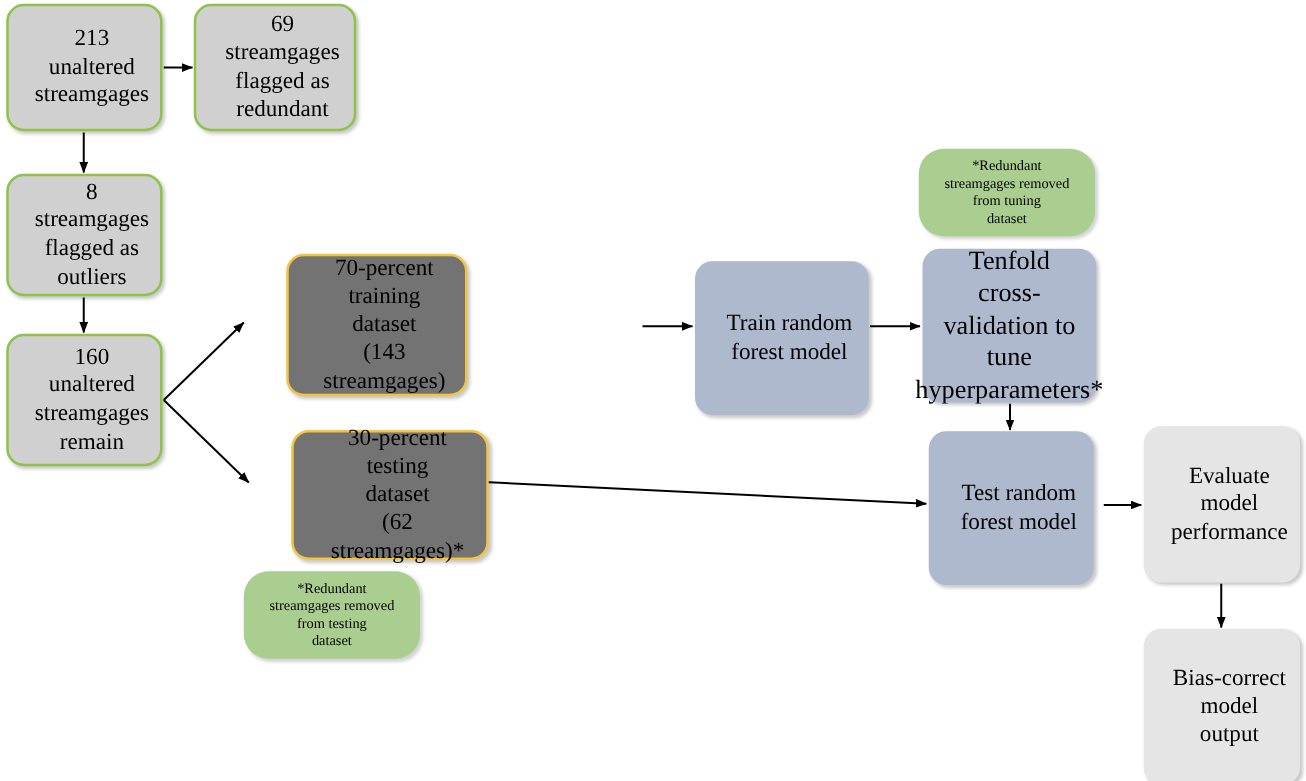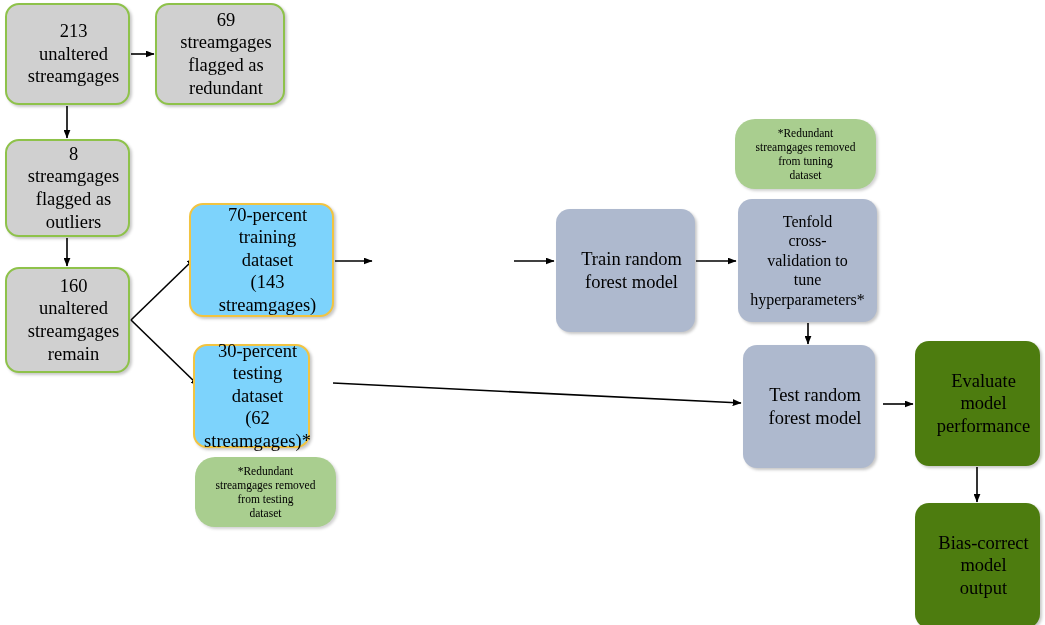--- a/index.html
+++ b/index.html
@@ -28,45 +28,46 @@
     padding: 2px 4px;
   }
   
   .fill-gray {
     background: #d0d0d0;
     border: 2px solid #8ec24a;
     border-radius: 14px;
     box-shadow: 2px 2px 3px rgba(0,0,0,0.22);
   }
   .fill-yellow {
-    background: #7dd3fc;
+    background: #737373;
     border: 2px solid #f2c441;
     border-radius: 14px;
     box-shadow: 2px 2px 3px rgba(0,0,0,0.22);
+    margin-left: 40px;
   }
   .fill-blue {
     background: #aeb9ce;
     border: none;
     border-radius: 14px;
     box-shadow: 2px 2px 3px rgba(0,0,0,0.22);
   }
   .fill-orange {
-    background: #4d7c0f;
+    background: #e5e5e5;
     border: none;
     border-radius: 14px;
     box-shadow: 2px 2px 3px rgba(0,0,0,0.22);
   }
   .fill-green {
     background: #a9ce8f;
     border: none;
     border-radius: 20px;
     box-shadow: 2px 2px 3px rgba(0,0,0,0.18);
   }
   .t-18 { font-size: 18.5px; padding-left: 16px; }
-  .t-17 { font-size: 16px; }
+  .t-17 { font-size: 21px; }
   .t-11 { font-size: 11.5px; }
 
   #edges {
     position: absolute;
     left: 0;
     top: 0;
     width: 1045px;
     height: 625px;
     pointer-events: none;
   }
@@ -123,21 +124,21 @@
   <div class="node fill-gray t-18" style="left:5px;  top:267px; width:125px; height:106px;">160
 unaltered
 streamgages
 remain</div>
 
   <div class="node fill-yellow t-18" style="left:189px; top:203px; width:145px; height:114px;">70-percent
 training
 dataset
 (143 streamgages)</div>
 
-  <div class="node fill-yellow t-18" style="left:193px; top:344px; width:117px; height:104px;">30-percent
+  <div class="node fill-yellow t-18" style="left:193px; top:344px; width:158px; height:104px;">30-percent
 testing
 dataset
 (62 streamgages)*</div>
 
 
   <div class="node fill-blue t-18" style="left:556px; top:209px; width:139px; height:123px;">Train random
 forest model</div>
 
   <div class="node fill-blue t-17" style="left:738px; top:199px; width:139px; height:123px;">Tenfold
 cross-

